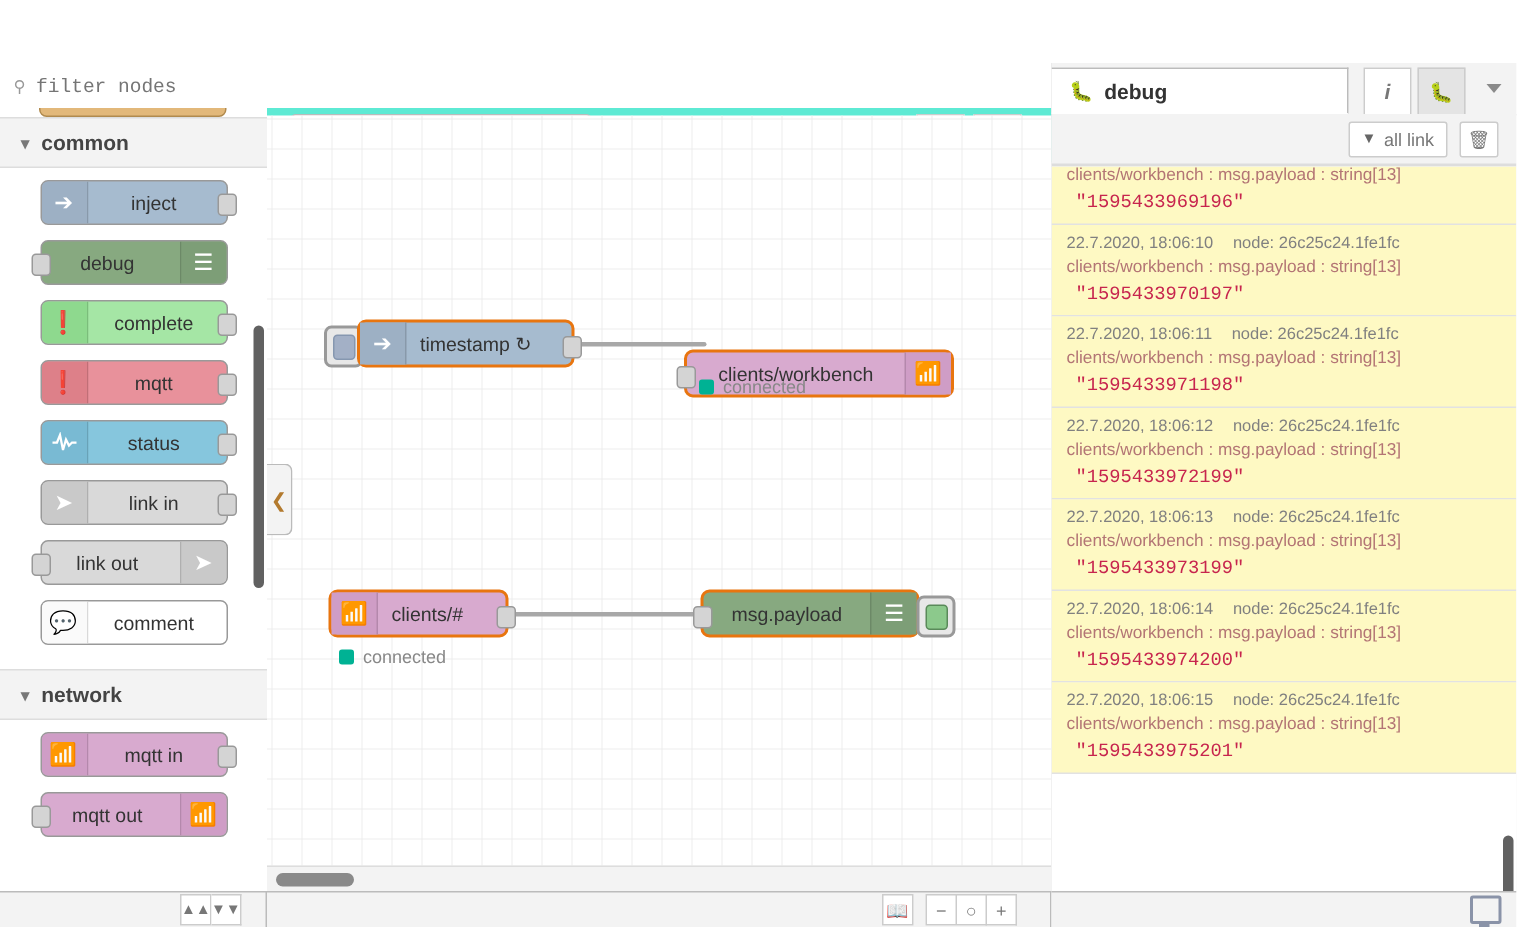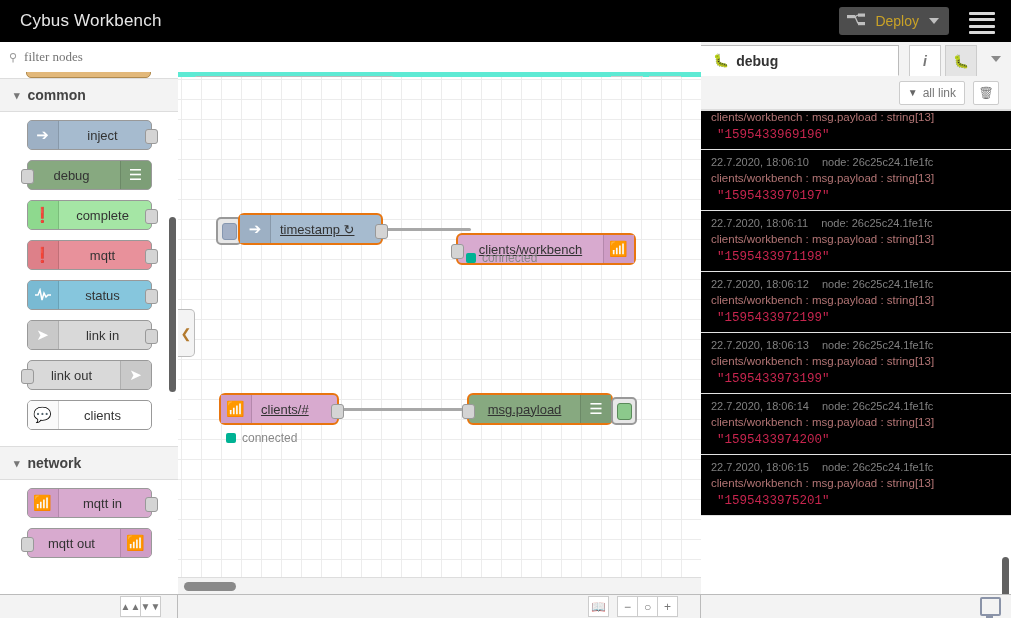--- a/index.html
+++ b/index.html
@@ -20,21 +20,21 @@
              display:flex;flex-direction:column;justify-content:space-between;padding:2px 0;}
   .hamburger span{display:block;height:3px;background:#d9d9d9;border-radius:1px;}
 
   
   .palette{position:absolute;left:0;top:42px;width:178px;height:552px;background:#f3f3f3;
            border-right:1px solid #bbb;overflow:hidden;}
   .filter-row{position:absolute;left:0;top:0;width:178px;height:30px;background:#fff;
               border-bottom:1px solid #ccc;display:flex;align-items:center;}
   .filter-ico{margin:0 5px 0 9px;color:#999;font-size:11px;}
   .filter-input{border:0;outline:none;font-size:13px;color:#888;width:130px;background:transparent;
-                font-family:Liberation Serif, serif;}
+                font-family:Liberation Mono, monospace;}
   .pal-scroll{position:absolute;left:0;top:30px;width:178px;height:522px;overflow:hidden;background:#fff;}
   .pal-cat{height:32px;background:#f3f3f3;border-top:1px solid #ddd;border-bottom:1px solid #ddd;
            display:flex;align-items:center;font-weight:bold;font-size:14px;color:#444;cursor:pointer;}
   .pal-cat .chev{margin:0 8px 0 14px;color:#777;font-size:11px;}
   .pal-body{background:#fff;padding:8px 0 6px 0;}
   .pnode{position:relative;width:125px;height:30px;margin:0 auto 10px auto;border:1px solid #999;
          border-radius:5px;display:flex;align-items:center;cursor:pointer;box-sizing:border-box;}
   .pnode .plabel{flex:1;text-align:center;font-size:13px;color:#333;padding-right:4px;}
   .pico{width:30px;height:100%;display:flex;align-items:center;justify-content:center;
         color:#fff;font-size:15px;}
@@ -68,21 +68,21 @@
           display:flex;align-items:center;justify-content:center;color:#666;cursor:pointer;}
   .tabbtn.add{right:58px;font-size:18px;}
   .tabbtn.list{right:20px;font-size:14px;}
   .canvas{position:absolute;left:0;top:35px;width:523px;height:517px;overflow:hidden;
           background-color:#fff;
           background-image:linear-gradient(to right,#ececec 1px,transparent 1px),
                            linear-gradient(to bottom,#ececec 1px,transparent 1px);
           background-size:20px 20px;background-position:3px 2px;}
   .fnode{position:absolute;height:32px;border:2px solid #e8750f;border-radius:6px;
          display:flex;align-items:center;box-sizing:border-box;cursor:pointer;}
-  .fnode .nlabel{flex:1;font-size:13px;color:#333;padding:0 9px;white-space:nowrap;text-decoration:underline;}
+  .fnode .nlabel{flex:1;font-size:13px;color:#333;padding:0 9px;white-space:nowrap;}
   .nico{width:30px;height:100%;display:flex;align-items:center;justify-content:center;
         color:#fff;font-size:15px;}
   .nico.left{border-right:1px solid rgba(0,0,0,.13);}
   .nico.right{border-left:1px solid rgba(0,0,0,.13);}
   .fport{position:absolute;width:11px;height:13px;border:1px solid #999;background:#d4d4d4;
          border-radius:3px;top:9px;z-index:4;}
   .btn-pad{position:absolute;width:22px;height:24px;border:2px solid #999;background:#e8e8e8;
            border-radius:5px;top:4px;display:flex;align-items:center;justify-content:center;cursor:pointer;}
   .btn-pad i{display:block;width:13px;height:15px;border:1px solid #8697b0;background:#a3b0c6;border-radius:3px;}
   .btn-pad.green i{border-color:#5a8a5a;background:#8cc98c;}
@@ -123,57 +123,37 @@
                display:flex;align-items:center;justify-content:flex-end;padding-right:12px;
                box-sizing:border-box;border-bottom:1px solid #ddd;}
   .filter-btn{height:22px;border:1px solid #ccc;background:#fff;border-radius:2px;display:flex;
               align-items:center;padding:0 8px;font-size:12px;color:#777;cursor:pointer;}
   .filter-btn .fi{margin-right:5px;font-size:10px;color:#666;}
   .trash-btn{width:24px;height:22px;border:1px solid #ccc;background:#fff;border-radius:2px;
              display:flex;align-items:center;justify-content:center;margin-left:8px;
              font-size:12px;color:#777;cursor:pointer;}
   .dbg-list{position:absolute;left:0;top:68px;width:310px;height:526px;background:#fff;
             border-top:1px solid #ddd;overflow:hidden;}
-  .dbg-msg{border-bottom:1px solid #e2e2e2;padding:6px 10px 7px 10px;background:#000000;cursor:pointer;}
+  .dbg-msg{border-bottom:1px solid #e2e2e2;padding:6px 10px 7px 10px;background:#fef9c3;cursor:pointer;}
   .dbg-meta{font-size:11px;color:#808080;margin-bottom:4px;}
   .dbg-meta .nid{margin-left:10px;}
   .dbg-topic{font-size:11.5px;color:#b37575;margin-bottom:5px;}
   .dbg-val{font-family:"Liberation Mono",monospace;font-size:12.5px;color:#c7254e;padding-left:6px;}
   .dbg-scrollbar{position:absolute;right:2px;top:446px;width:7px;height:66px;background:#616161;border-radius:4px;}
   .dbg-footer{position:absolute;left:701px;top:594px;width:310px;height:24px;background:#f3f3f3;
               border-top:1px solid #bbb;box-sizing:border-box;display:flex;align-items:center;
               justify-content:flex-end;padding-right:10px;}
   .mon{width:17px;height:15px;border:2px solid #8a93a8;border-radius:2px;position:relative;cursor:pointer;}
   .mon::after{content:"";position:absolute;left:4px;bottom:-5px;width:7px;height:3px;background:#8a93a8;}
 </style>
 </head>
 <body>
 
 <div class="app">
 
-  <div class="header">
-    <div class="header-title">Cybus Workbench</div>
-    <div class="deploy-btn">
-      <svg width="20" height="16" viewBox="0 0 20 16">
-        <rect x="0" y="2" width="8" height="3.2" fill="#bfbfbf"></rect>
-        <rect x="11" y="0.5" width="7" height="3.2" fill="#bfbfbf"></rect>
-        <rect x="11" y="9" width="7" height="3.2" fill="#bfbfbf"></rect>
-        <path d="M8 3.6 L11 2 M8 3.6 L11 10.5" stroke="#bfbfbf" stroke-width="1.3" fill="none"></path>
-      </svg>
-      <span class="deploy-label">Deploy</span>
-      <span class="deploy-caret"></span>
-    </div>
-    <div class="deploy-sep"></div>
-    <div class="hamburger">
-      <span></span>
-        <span></span>
-        <span></span>
-        <span></span>
-    </div>
-  </div>
 
   <div class="palette">
     <div class="filter-row">
       <span class="filter-ico">⚲</span>
       <input class="filter-input" value="" placeholder="filter nodes" style="">
     </div>
 
     <div class="pal-scroll">
       <div style="position:relative;height:6px;">
         <div class="cut-node"></div>
@@ -226,21 +206,21 @@
         </div>
 
         <div class="pnode" style="background:#d9d9d9;">
           <span class="plabel">link out</span>
           <span class="pico right" style="background:#c9c9c9;">➤</span>
           <span class="port in"></span>
         </div>
 
         <div class="pnode" style="background:#fff;">
           <span class="pico left" style="background:#fafafa;color:#999;">💬</span>
-          <span class="plabel">clients</span>
+          <span class="plabel">comment</span>
         </div>
       </div>
 
       <div class="pal-cat">
         <span class="chev">▾</span>
         <span>network</span>
       </div>
       <div class="pal-body">
         <div class="pnode" style="background:#d8aacf;">
           <span class="pico left" style="background:#cf9dc6;">📶</span>

